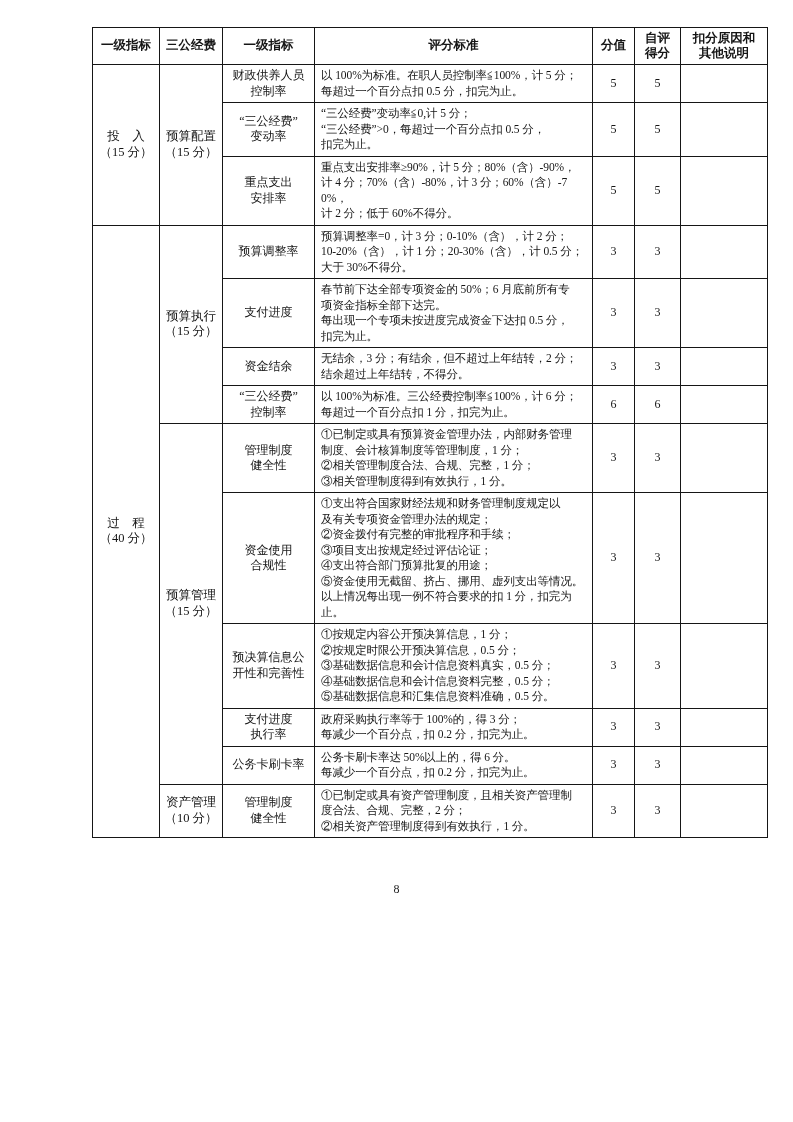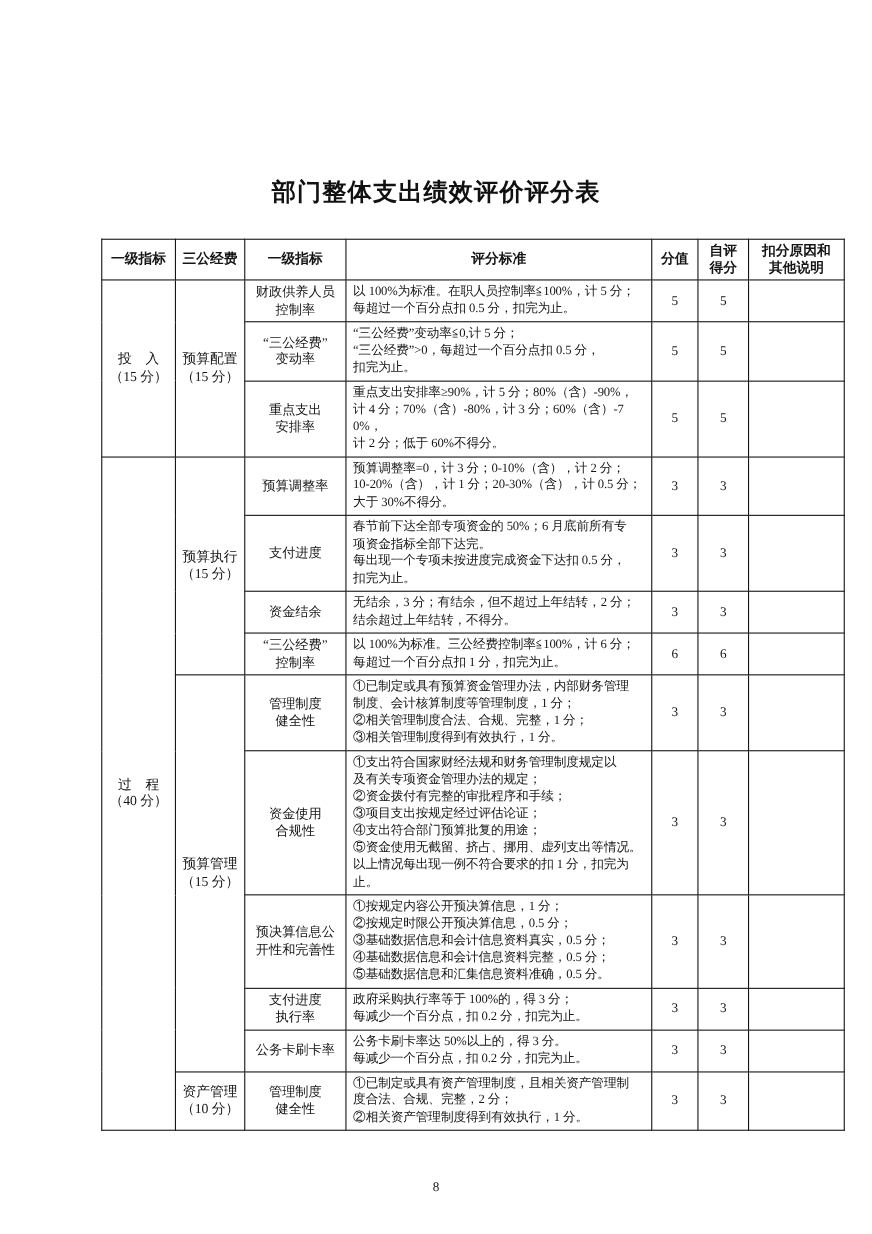--- a/index.html
+++ b/index.html
@@ -33,21 +33,20 @@
   td.cell-score,td.cell-self{font-size:12px;}
   .page-number{
     margin-top:44px;text-align:center;font-size:12px;color:#222;
   }
 </style>
 </head>
 <body>
 
 <div class="page">
 
-  <h1 class="doc-title">部门整体支出绩效评价评分表</h1>
 
   <table class="score-table">
     <colgroup>
       <col style="width:67px">
       <col style="width:63px">
       <col style="width:92px">
       <col style="width:278px">
       <col style="width:42px">
       <col style="width:46px">
       <col style="width:87px">
@@ -182,21 +181,21 @@
           <td class="cell-level3">支付进度
 执行率</td>
           <td class="cell-criteria">政府采购执行率等于 100%的，得 3 分；
 每减少一个百分点，扣 0.2 分，扣完为止。</td>
           <td class="cell-score">3</td>
           <td class="cell-self">3</td>
           <td class="cell-remark"></td>
         </tr>
         <tr>
           <td class="cell-level3">公务卡刷卡率</td>
-          <td class="cell-criteria">公务卡刷卡率达 50%以上的，得 3 分。
+          <td class="cell-criteria">公务卡刷卡率达 50%以上的，得 6 分。
 每减少一个百分点，扣 0.2 分，扣完为止。</td>
           <td class="cell-score">3</td>
           <td class="cell-self">3</td>
           <td class="cell-remark"></td>
         </tr>
         <tr>
           <td rowspan="1" class="cell-level2">资产管理
 （10 分）</td>
           <td class="cell-level3">管理制度
 健全性</td>

